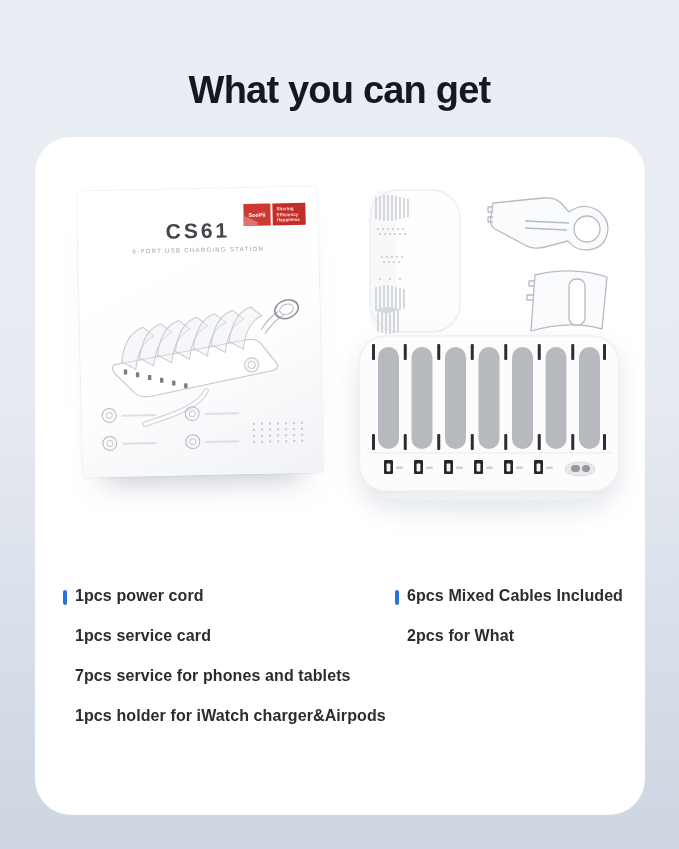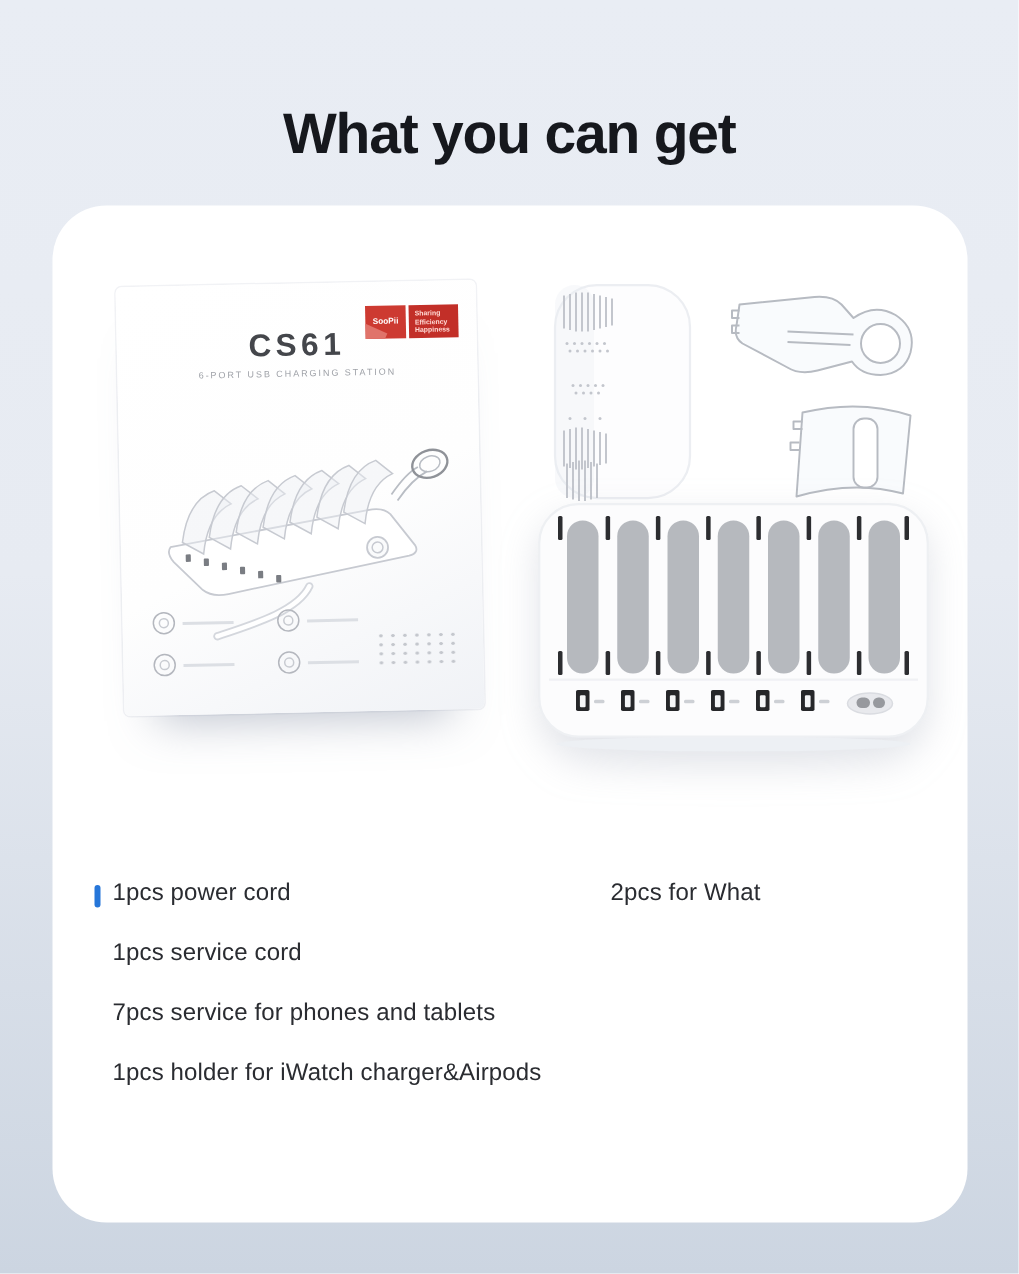--- a/index.html
+++ b/index.html
@@ -60,21 +60,21 @@
   }
   
   .baffles-photo{position:absolute;left:325px;top:50px;}
   .holders-photo{position:absolute;left:448px;top:52px;}
   .station-photo{position:absolute;left:323px;top:196px;filter:drop-shadow(0 10px 12px rgba(150,158,175,.28));}
   
   .lists{position:absolute;left:0;top:450px;width:100%;}
   .list{position:absolute;top:0;}
   .list-left{left:28px;}
   .list-right{left:360px;}
-  .list-row{display:flex;align-items:flex-end;height:18px;margin-bottom:22px;}
+  .list-row{display:flex;align-items:flex-end;height:18px;margin-bottom:22px;font-weight:bold;}
   .marker{width:4px;height:15px;border-radius:2px;background:var(--accent,#2676d9);margin-right:8px;flex:none;}
   .marker.hidden{visibility:hidden;}
   .label{font-size:16px;color:#2a2c31;letter-spacing:.1px;white-space:nowrap;}
 </style>
 </head>
 <body style="background: linear-gradient(rgb(233, 237, 244) 0%, rgb(231, 235, 242) 45%, rgb(204, 213, 225) 100%);">
 
 <h1 class="page-title">What you can get</h1>
 
 <div class="card">
@@ -246,32 +246,36 @@
   </svg>
 
   <div class="lists">
     <div class="list list-left">
       <div class="list-row">
           <span class="marker"></span>
           <span class="label">1pcs power cord</span>
         </div>
       <div class="list-row">
           <span class="marker hidden"></span>
-          <span class="label">1pcs service cord</span>
+          <span class="label">1pcs service card</span>
         </div>
       <div class="list-row">
           <span class="marker hidden"></span>
           <span class="label">7pcs service for phones and tablets</span>
         </div>
       <div class="list-row">
           <span class="marker hidden"></span>
           <span class="label">1pcs holder for iWatch charger&amp;Airpods</span>
         </div>
     </div>
     <div class="list list-right">
       <div class="list-row">
+          <span class="marker"></span>
+          <span class="label">6pcs Mixed Cables Included</span>
+        </div>
+      <div class="list-row">
           <span class="marker hidden"></span>
           <span class="label">2pcs for What</span>
         </div>
     </div>
   </div>
 
 </div>
 
 </body></html>

